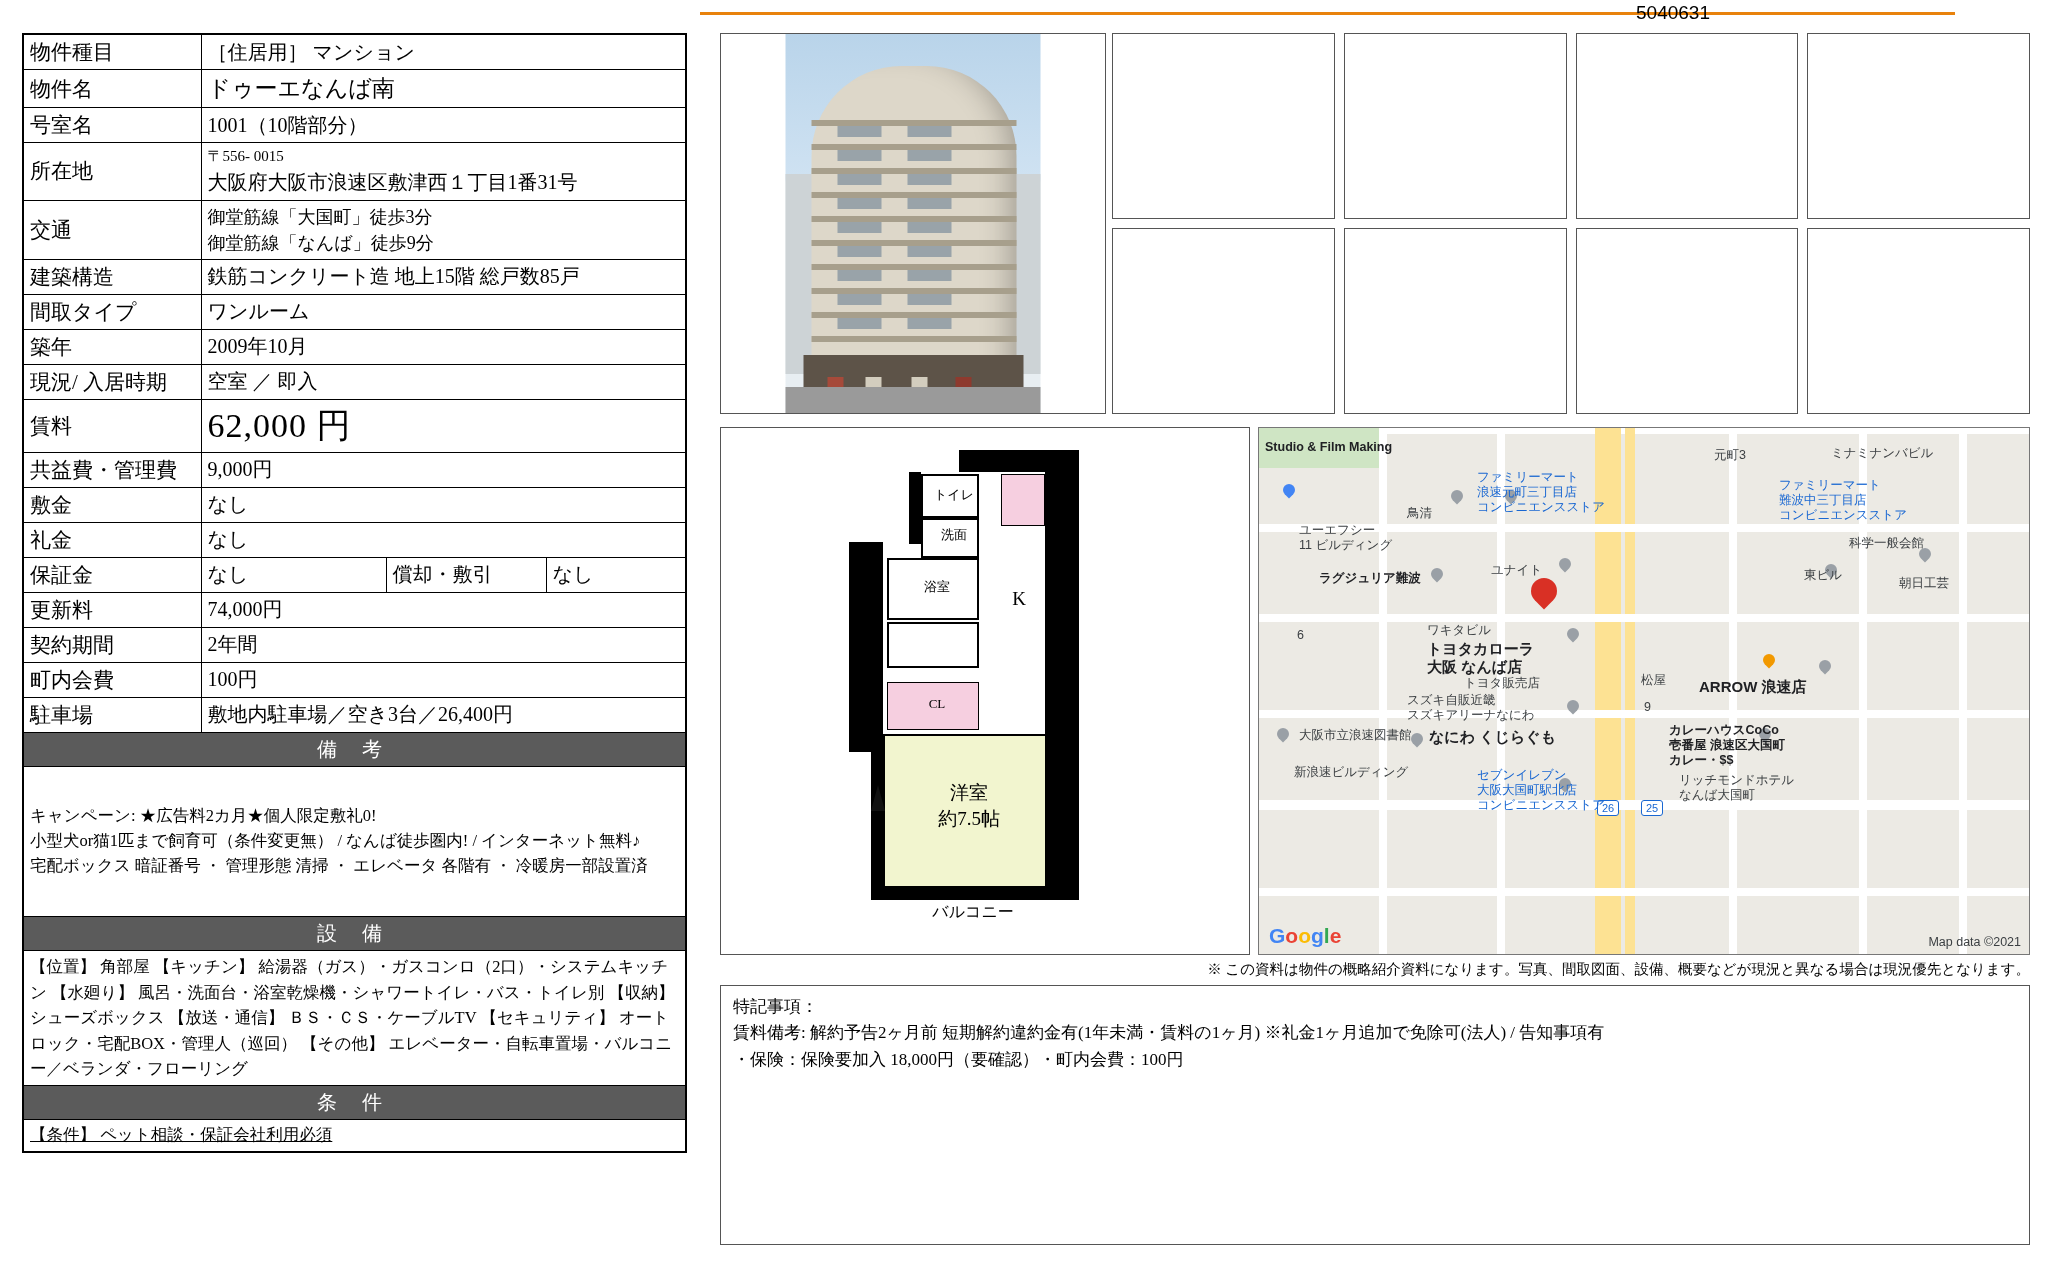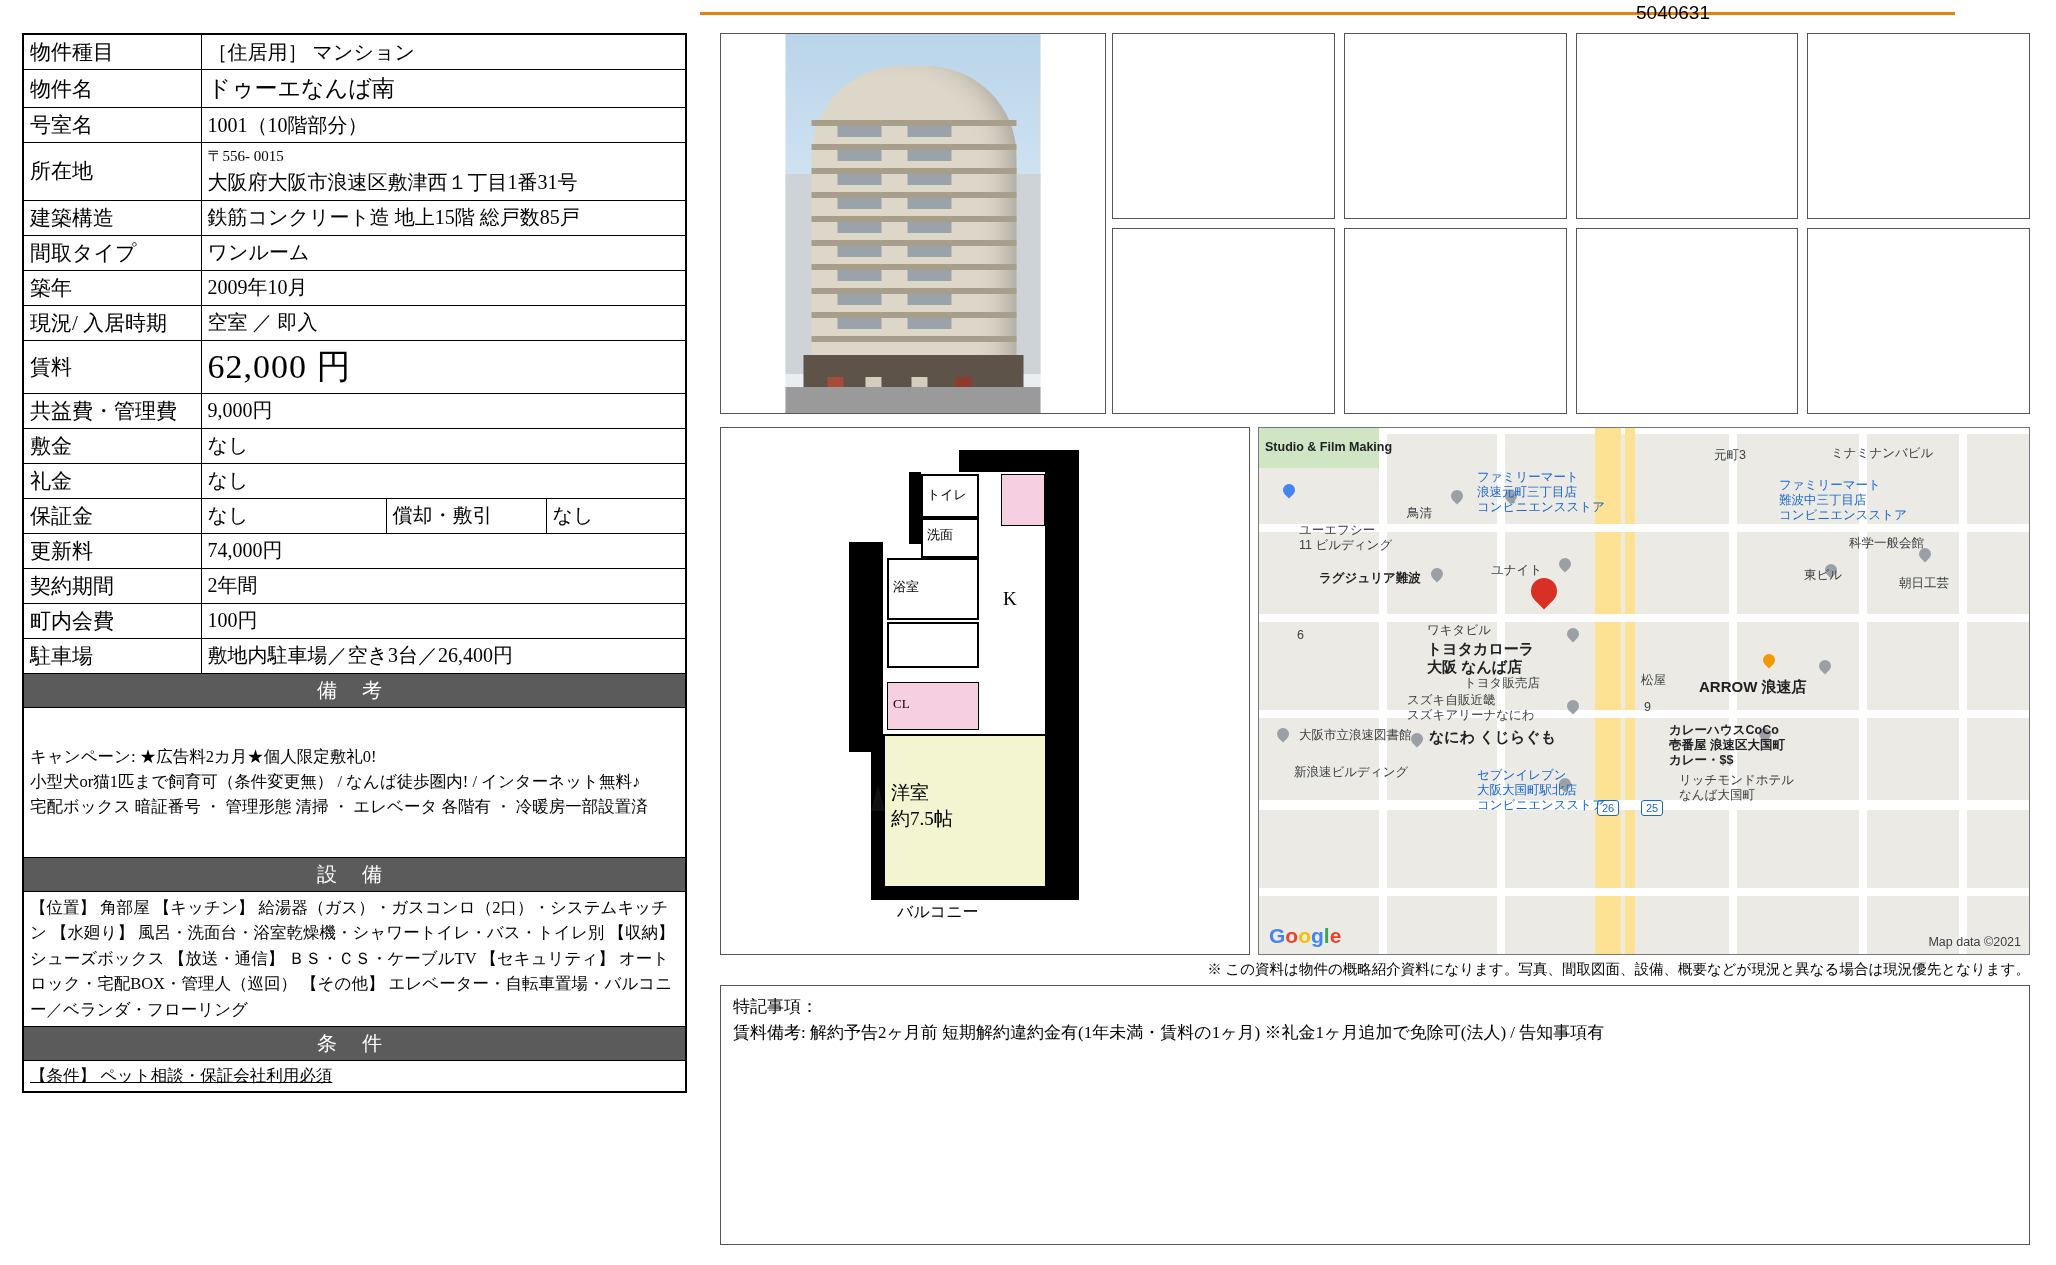--- a/index.html
+++ b/index.html
@@ -147,21 +147,21 @@
   }
   .fp {
     position:absolute; left: 128px; top: 22px; width: 290px; height: 490px;
   }
   .fp .wall { position:absolute; background:#000; }
   .fp .room {
     position:absolute; background:#f2f5cf; border:2px solid #000;
   }
   .fp .bath { position:absolute; background:#fff; border:2px solid #000; }
   .fp .pinkd { position:absolute; background:#f6cfe0; border:1px solid #000; }
-  .fp .lbl { position:absolute; font-size:16px; text-align:left; font-family:"Liberation Serif", serif;}
+  .fp .lbl { position:absolute; font-size:16px; text-align:center; font-family:"Liberation Serif", serif;}
   .fp .lbl.big { font-size:19px; }
   .fp .tiny { font-size:13px; }
   .compass {
     position:absolute; left: 22px; top: 335px; text-align:center; font-size:15px;
   }
   .compass .needle {
     width:0;height:0;border-left:7px solid transparent;border-right:7px solid transparent;
     border-bottom:26px solid #111; margin: 0 auto 2px;
   }
 
@@ -242,20 +242,27 @@
     </tr>
     <tr>
       <td class="lbl">号室名</td>
       <td class="val" colspan="3">1001（10階部分）</td>
     </tr>
     <tr>
       <td class="lbl">所在地</td>
       <td class="val two-line" colspan="3">
         <div class="small-note">〒556- 0015</div>
         <div>大阪府大阪市浪速区敷津西１丁目1番31号</div>
+      </td>
+    </tr>
+    <tr>
+      <td class="lbl">交通</td>
+      <td class="val two-line" colspan="3" style="font-size:18px">
+        <div>御堂筋線「大国町」徒歩3分</div>
+        <div>御堂筋線「なんば」徒歩9分</div>
       </td>
     </tr>
     <tr>
       <td class="lbl">建築構造</td>
       <td class="val" colspan="3">鉄筋コンクリート造 地上15階 総戸数85戸</td>
     </tr>
     <tr>
       <td class="lbl">間取タイプ</td>
       <td class="val" colspan="3">ワンルーム</td>
     </tr>
@@ -505,15 +512,16 @@
       <span class="b1">G</span><span class="r">o</span><span class="y">o</span><span class="b1">g</span><span class="g">l</span><span class="r">e</span>
     </div>
     <div class="credit">Map data ©2021</div>
   </div>
 
   <div class="map-note">※ この資料は物件の概略紹介資料になります。写真、間取図面、設備、概要などが現況と異なる場合は現況優先となります。</div>
 
   <div class="remarks">
     <div>特記事項：</div>
     <div>賃料備考: 解約予告2ヶ月前 短期解約違約金有(1年未満・賃料の1ヶ月) ※礼金1ヶ月追加で免除可(法人) / 告知事項有</div>
+    <div>・保険：保険要加入 18,000円（要確認）・町内会費：100円</div>
   </div>
 
 </div>
 
 </body></html>

